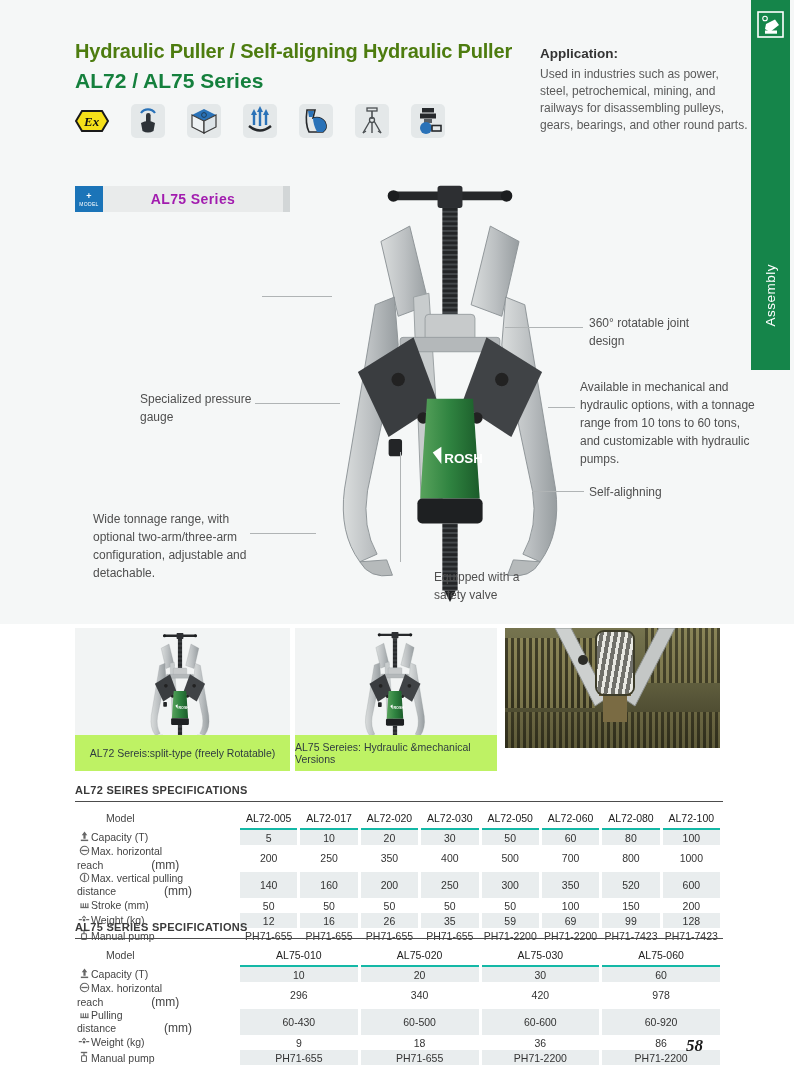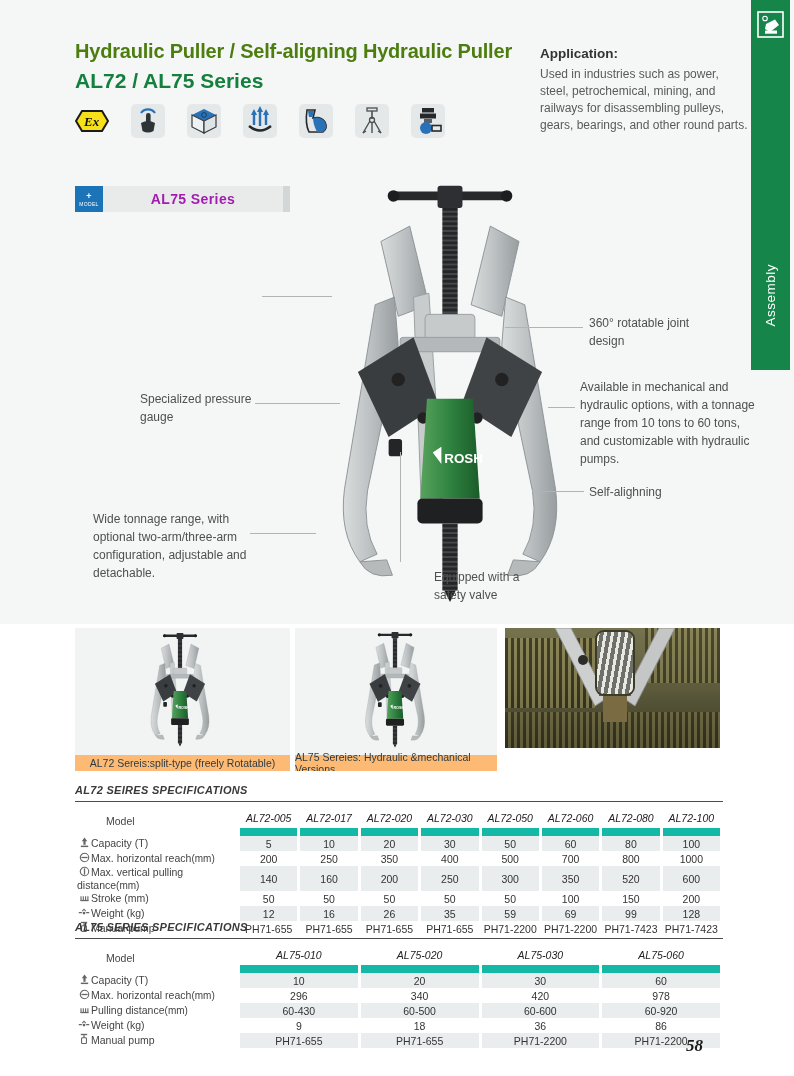--- a/index.html
+++ b/index.html
@@ -22,37 +22,37 @@
   .badge .blue .tag{font-size:5px;letter-spacing:.3px;margin-top:1px;}
   .badge .bar{width:180px;background:#e9ebeb;color:#a21caf;font-size:14px;font-weight:bold;
               display:flex;align-items:center;justify-content:center;letter-spacing:.4px;}
   .badge .edge{width:7px;background:#d2d6d7;}
   
   .callout{position:absolute;font-size:12px;color:#4f4f4f;line-height:1.5;}
   .leader{position:absolute;background:#b0b4b5;}
   
   .white-band{left:0;top:624px;width:794px;height:452px;background:#ffffff;}
   .photo{position:absolute;top:628px;height:143px;background:#f2f4f4;overflow:hidden;}
-  .photo .cap{position:absolute;left:0;right:0;bottom:0;height:16px;background:#fdba74;
+  .photo .cap{position:absolute;left:0;right:0;bottom:0;height:36px;background:#bef264;
               font-size:10.5px;color:#2f3b40;display:flex;align-items:center;justify-content:center;}
   .photo3{left:505px;width:215px;height:120px;background:linear-gradient(180deg,#76744f 0%,#605e3e 45%,#4c4a30 75%,#3d3c26 100%);}
   .teeth{position:absolute;background:repeating-linear-gradient(90deg,rgba(25,22,10,.55) 0 3px,rgba(168,158,100,.45) 3px 6px);}
   .spring{position:absolute;left:92px;top:4px;width:36px;height:62px;border-radius:7px;
           background:repeating-linear-gradient(100deg,#e9e9e3 0 3px,#70706a 3px 7px);box-shadow:0 0 0 2px #3c3b28;}
   
-  .sec-title{font-size:11px;font-weight:bold;color:#3a3a3a;letter-spacing:.3px;font-style:italic;}
+  .sec-title{font-size:11px;font-weight:bold;color:#3a3a3a;letter-spacing:.3px;}
   .rule{position:absolute;height:1px;background:#4c4c4c;}
   table.spec{border-collapse:separate;border-spacing:3px 0;table-layout:fixed;width:650px;font-size:10.5px;color:#333;}
   table.spec td{padding:0 1px;height:15px;text-align:center;vertical-align:middle;}
   table.spec thead td{height:20px;color:#222;}
-  table.spec thead td.mh{border-bottom:8px solid #14b8a6;font-style:italic;}
+  table.spec thead td.mh{border-bottom:2px solid #14b8a6;}
   table.spec td.lab{width:130px;text-align:left;color:#444;white-space:normal;line-height:1.1;}
   table.spec tr.shaded td:not(.lab){background:#e9edee;}
   .row-ico{display:inline-block;width:14px;text-align:center;vertical-align:-1px;}
-  .unit{font-size:10px;}
+  .unit{font-size:12px;margin-left:48px;}
   
   .greenbar{left:751px;top:0;width:39px;height:370px;background:#15854a;}
   .gb-icon{left:757px;top:11px;}
   .assembly{left:751px;top:235px;width:39px;height:120px;display:flex;align-items:center;justify-content:center;}
   .assembly span{writing-mode:vertical-rl;transform:rotate(180deg);color:#fff;font-size:13.5px;letter-spacing:.5px;}
   
   .pagenum{left:686px;top:1036px;font-family:"Liberation Serif",serif;font-style:italic;font-weight:bold;font-size:17px;color:#1b1b1b;}
 </style>
 </head>
 <body>

